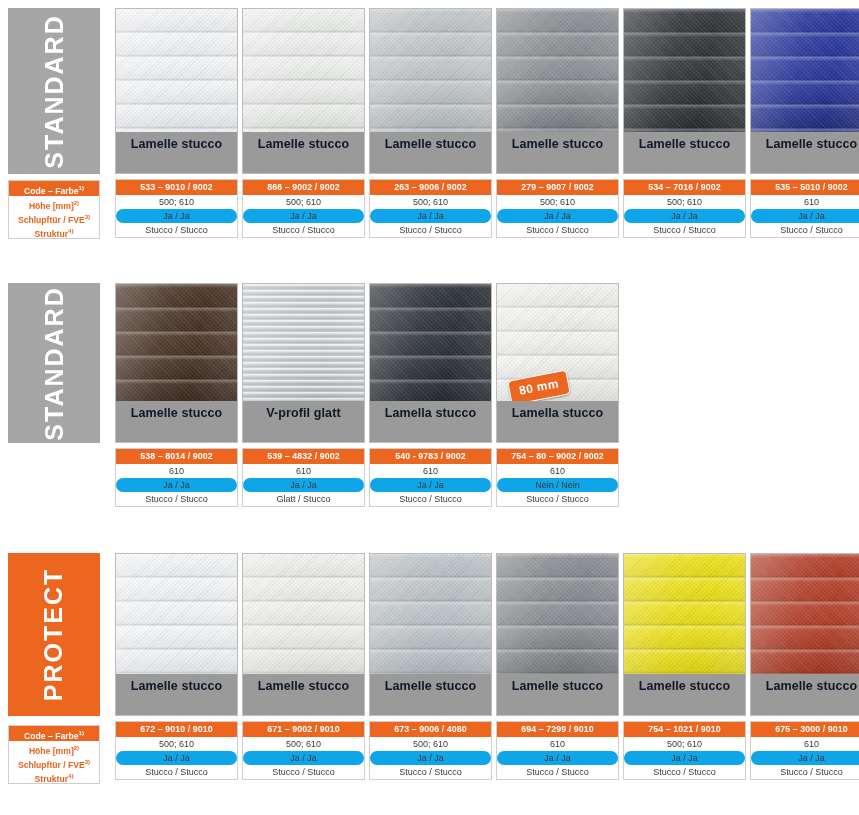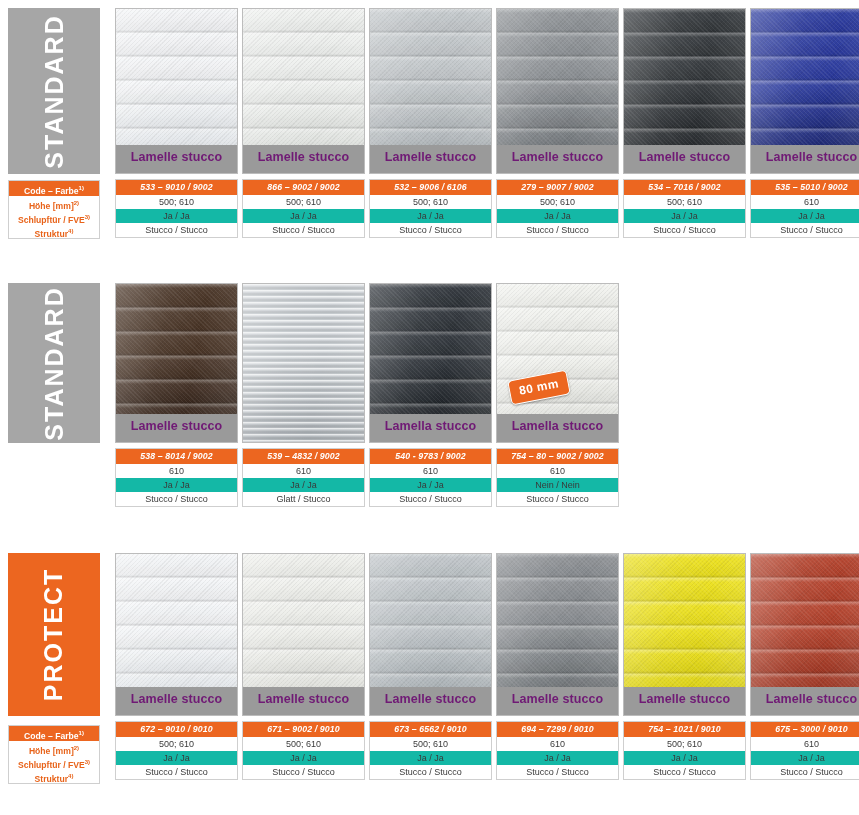--- a/index.html
+++ b/index.html
@@ -110,23 +110,23 @@
     background:linear-gradient(100deg,
       rgba(255,255,255,.26) 0%,
       rgba(255,255,255,.05) 38%,
       rgba(255,255,255,.00) 62%,
       rgba(255,255,255,.12) 100%);
   }
 
   
   .caption{
     position:absolute;left:0;right:0;bottom:0;
-    height:28px;line-height:24px;
+    height:41px;line-height:24px;
     background:#9a9a9a;
-    color:#701a75;
+    color:#0f172a;
     font-size:12.5px;font-weight:bold;
     text-align:center;
     letter-spacing:.1px;
     white-space:nowrap;
   }
 
   
   .badge80{
     position:absolute;
     left:12px;bottom:42px;
@@ -155,23 +155,22 @@
     font-size:9px;
     color:#3a3a3a;
     white-space:nowrap;
     box-sizing:border-box;
   }
   .spec-table .cell.code{
     background:#EC6620;color:#ffffff;
     font-weight:bold;font-size:8.8px;
     height:15px;line-height:15px;
     letter-spacing:.1px;
-    font-style:italic;
-  }
-  .spec-table .cell.alt{background:#14b8a6;}
+  }
+  .spec-table .cell.alt{background:#0ea5e9;border-radius:7px;}
 </style>
 </head>
 <body>
 
 <div id="sheet">
     <div class="block" data-row="0">
       <div class="cat-flag" style="background: rgb(166, 166, 166);">
         <span class="cat-flag-text">STANDARD</span>
       </div>
       <div class="spec-labels">
@@ -213,21 +212,21 @@
         </div>
         <div class="col">
           <div class="swatch-wrap">
             <div class="swatch" style="background: linear-gradient(170deg, rgb(195, 200, 203) 0%, rgb(195, 200, 203) 45%, rgb(167, 173, 177) 100%);"></div>
             <div class="ribs"></div>
             <div class="grain"></div>
             <div class="sheen"></div>
             <div class="caption">Lamelle stucco</div>
           </div>
           <div class="spec-table">
-            <div class="cell code">532 – 9006 / 6106</div>
+            <div class="cell code">263 – 9006 / 9002</div>
             <div class="cell ">500; 610</div>
             <div class="cell alt">Ja / Ja</div>
             <div class="cell ">Stucco / Stucco</div>
           </div>
         </div>
         <div class="col">
           <div class="swatch-wrap">
             <div class="swatch" style="background: linear-gradient(170deg, rgb(142, 146, 150) 0%, rgb(142, 146, 150) 45%, rgb(99, 104, 108) 100%);"></div>
             <div class="ribs"></div>
             <div class="grain"></div>
@@ -297,20 +296,21 @@
             <div class="cell ">610</div>
             <div class="cell alt">Ja / Ja</div>
             <div class="cell ">Stucco / Stucco</div>
           </div>
         </div>
         <div class="col">
           <div class="swatch-wrap">
             <div class="swatch" style="background: linear-gradient(170deg, rgb(207, 212, 216) 0%, rgb(207, 212, 216) 45%, rgb(174, 180, 185) 100%);"></div>
             <div class="ribs vprofil"></div>
             <div class="sheen"></div>
+            <div class="caption">V-profil glatt</div>
           </div>
           <div class="spec-table">
             <div class="cell code">539 – 4832 / 9002</div>
             <div class="cell ">610</div>
             <div class="cell alt">Ja / Ja</div>
             <div class="cell ">Glatt / Stucco</div>
           </div>
         </div>
         <div class="col">
           <div class="swatch-wrap">
@@ -382,21 +382,21 @@
         </div>
         <div class="col">
           <div class="swatch-wrap">
             <div class="swatch" style="background: linear-gradient(170deg, rgb(191, 197, 201) 0%, rgb(191, 197, 201) 45%, rgb(162, 169, 173) 100%);"></div>
             <div class="ribs"></div>
             <div class="grain"></div>
             <div class="sheen"></div>
             <div class="caption">Lamelle stucco</div>
           </div>
           <div class="spec-table">
-            <div class="cell code">673 – 6562 / 9010</div>
+            <div class="cell code">673 – 9006 / 4080</div>
             <div class="cell ">500; 610</div>
             <div class="cell alt">Ja / Ja</div>
             <div class="cell ">Stucco / Stucco</div>
           </div>
         </div>
         <div class="col">
           <div class="swatch-wrap">
             <div class="swatch" style="background: linear-gradient(170deg, rgb(139, 143, 147) 0%, rgb(139, 143, 147) 45%, rgb(97, 102, 105) 100%);"></div>
             <div class="ribs"></div>
             <div class="grain"></div>

